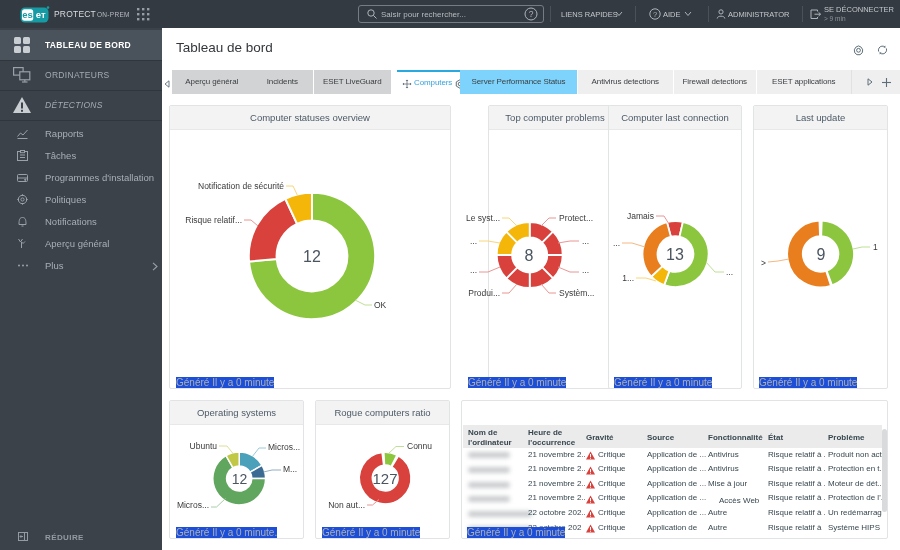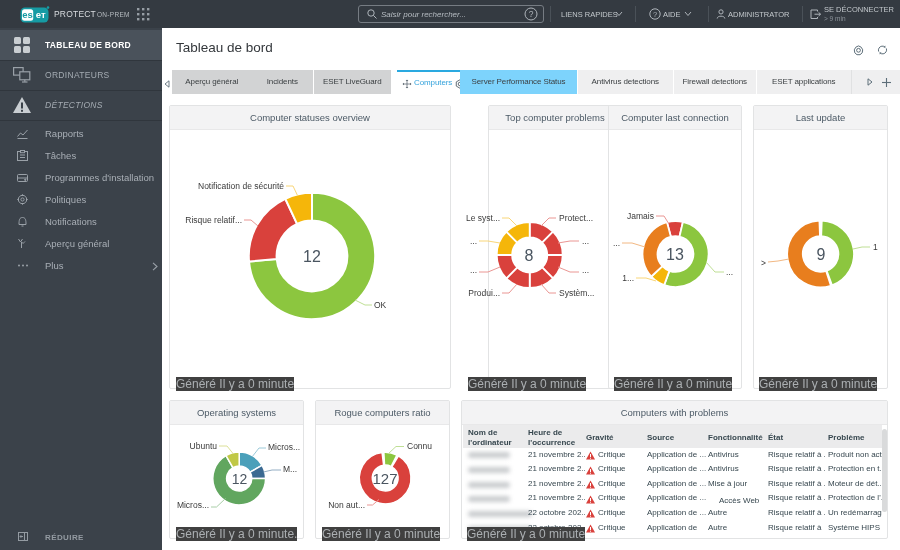--- a/index.html
+++ b/index.html
@@ -12,21 +12,21 @@
 .tbitem{position:absolute;top:10px;color:#c3c8cc;font-size:7.5px;letter-spacing:0;white-space:nowrap;}
 .tbdiv{position:absolute;top:6px;width:1px;height:16px;background:#4a5158;}
 #pagetitle{position:absolute;left:176px;top:40px;font-size:13.5px;color:#33373b;}
 #tabstrip{position:absolute;left:162px;top:70px;width:738px;height:24px;background:#fff;}
 .tab{position:absolute;top:70px;height:24px;background:#d9dadb;color:#3c4043;font-size:8px;
   text-align:center;line-height:24px;white-space:nowrap;overflow:hidden;letter-spacing:-.1px;}
 .tabactive{background:#fff;color:#2196d3;border-top:2px solid #2aa9e0;line-height:21px;}
 .card{position:absolute;background:#fff;border:1px solid #e2e3e4;border-radius:2px;}
 .cardhead{position:absolute;left:0;top:0;right:0;height:24px;background:#f3f3f4;
   border-bottom:1px solid #e8e8e9;color:#4c5a66;font-size:9.5px;text-align:center;line-height:24px;}
-.gen{position:absolute;font-size:12px;color:#abafb2;background:#404040;white-space:nowrap;}
+.gen{position:absolute;font-size:10px;color:#abafb2;background:#1d4ed8;white-space:nowrap;}
 .th{position:absolute;font-size:8px;font-weight:bold;color:#37474f;line-height:10px;white-space:nowrap;}
 .td{position:absolute;font-size:8px;color:#37474f;white-space:nowrap;}
 .blur{position:absolute;height:6px;border-radius:3px;background:#b3b7ba;filter:blur(2px);opacity:.7;}
 </style></head>
 <body>
 <div id="topbar"></div>
 <div id="sidebar"></div>
 
 <svg class="abs" style="left:20px;top:6px" width="32" height="17">
   <rect x="0.5" y="1.5" width="28" height="15" rx="4.5" fill="#169ba4"></rect>
@@ -48,21 +48,21 @@
     <rect x="5" y="10" width="2.4" height="2.4"></rect>
     <rect x="10" y="10" width="2.4" height="2.4"></rect>
 </svg>
 
 <div class="abs" style="left:358px;top:5px;width:186px;height:18px;border:1px solid #767c83;border-radius:3px;"></div>
 <div class="tbdiv" style="left:550px;"></div>
 <svg class="abs" style="left:367px;top:8.5px" width="11" height="11" stroke="#aeb4ba" fill="none" stroke-width="1">
   <circle cx="4" cy="4" r="3.2"></circle>
     <line x1="6.4" y1="6.4" x2="9.5" y2="9.5"></line>
 </svg>
-<span class="abs" style="left:381px;top:9.5px;font-size:8px;color:#b6bcc2;font-style:italic;">Saisir pour rechercher...</span>
+<span class="abs" style="left:381px;top:9.5px;font-size:8px;color:#b6bcc2;">Saisir pour rechercher...</span>
 <svg class="abs" style="left:524px;top:7px" width="14" height="14" stroke="#aeb4ba" fill="none" stroke-width="1">
   <circle cx="7" cy="7" r="6"></circle>
     <text x="7" y="10" text-anchor="middle" font-size="8.5" fill="#aeb4ba" stroke="none">?</text>
 </svg>
 <span class="tbitem" style="left:561px;">LIENS RAPIDES</span>
 <svg class="abs" style="left:615px;top:11px" width="8" height="6" fill="none" stroke="#aeb4ba" stroke-width="1">
     <path d="M1 1 L4 4.5 L7 1"></path>
   </svg>
 <div class="tbdiv" style="left:635px;"></div>
 <svg class="abs" style="left:649px;top:8px" width="12" height="12" stroke="#aeb4ba" fill="none" stroke-width="1">
@@ -227,21 +227,20 @@
 <div class="card" style="left:753px;top:105px;width:135px;height:284px;">
     <div class="cardhead">Last update</div>
   </div>
 <div class="card" style="left:169px;top:400px;width:135px;height:139px;">
     <div class="cardhead">Operating systems</div>
   </div>
 <div class="card" style="left:315px;top:400px;width:135px;height:139px;">
     <div class="cardhead">Rogue computers ratio</div>
   </div>
 <div class="card" style="left:461px;top:400px;width:427px;height:139px;">
-  <div class="cardhead">Computers with problems</div>
   <div class="abs" style="left:1px;top:24px;width:419px;height:23px;background:#ebebec;"></div>
 </div>
 
 <div class="th" style="left:468px;top:428px;">Nom de<br>l'ordinateur</div>
 <div class="th" style="left:528px;top:428px;">Heure de<br>l'occurrence</div>
 <div class="th" style="left:586px;top:433px;">Gravité</div>
 <div class="th" style="left:647px;top:433px;">Source</div>
 <div class="th" style="left:708px;top:433px;text-align:center;">Fonctionnalité</div>
 <div class="th" style="left:768px;top:433px;">État</div>
 <div class="th" style="left:828px;top:433px;">Problème</div>

